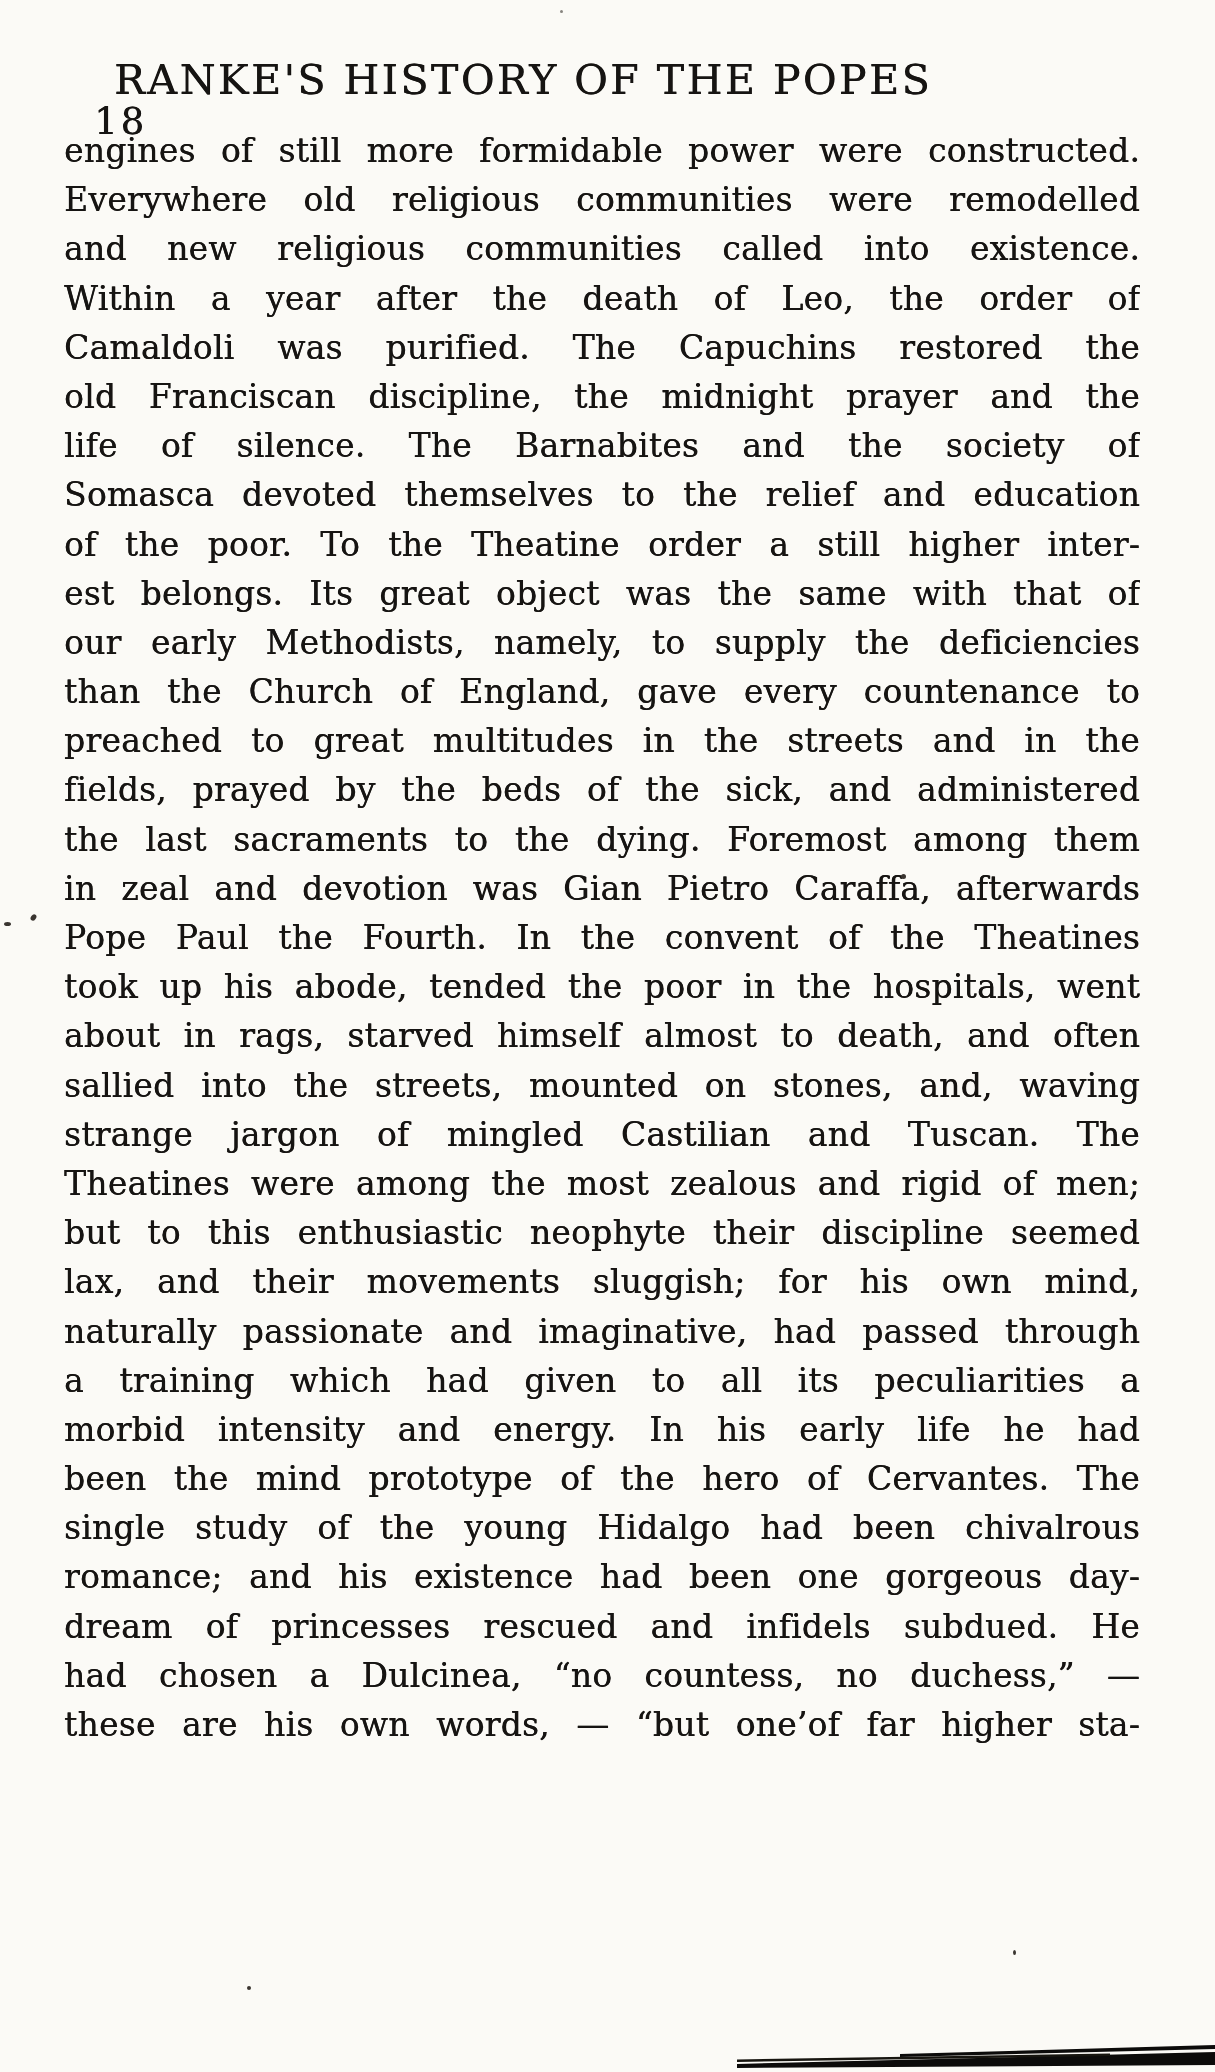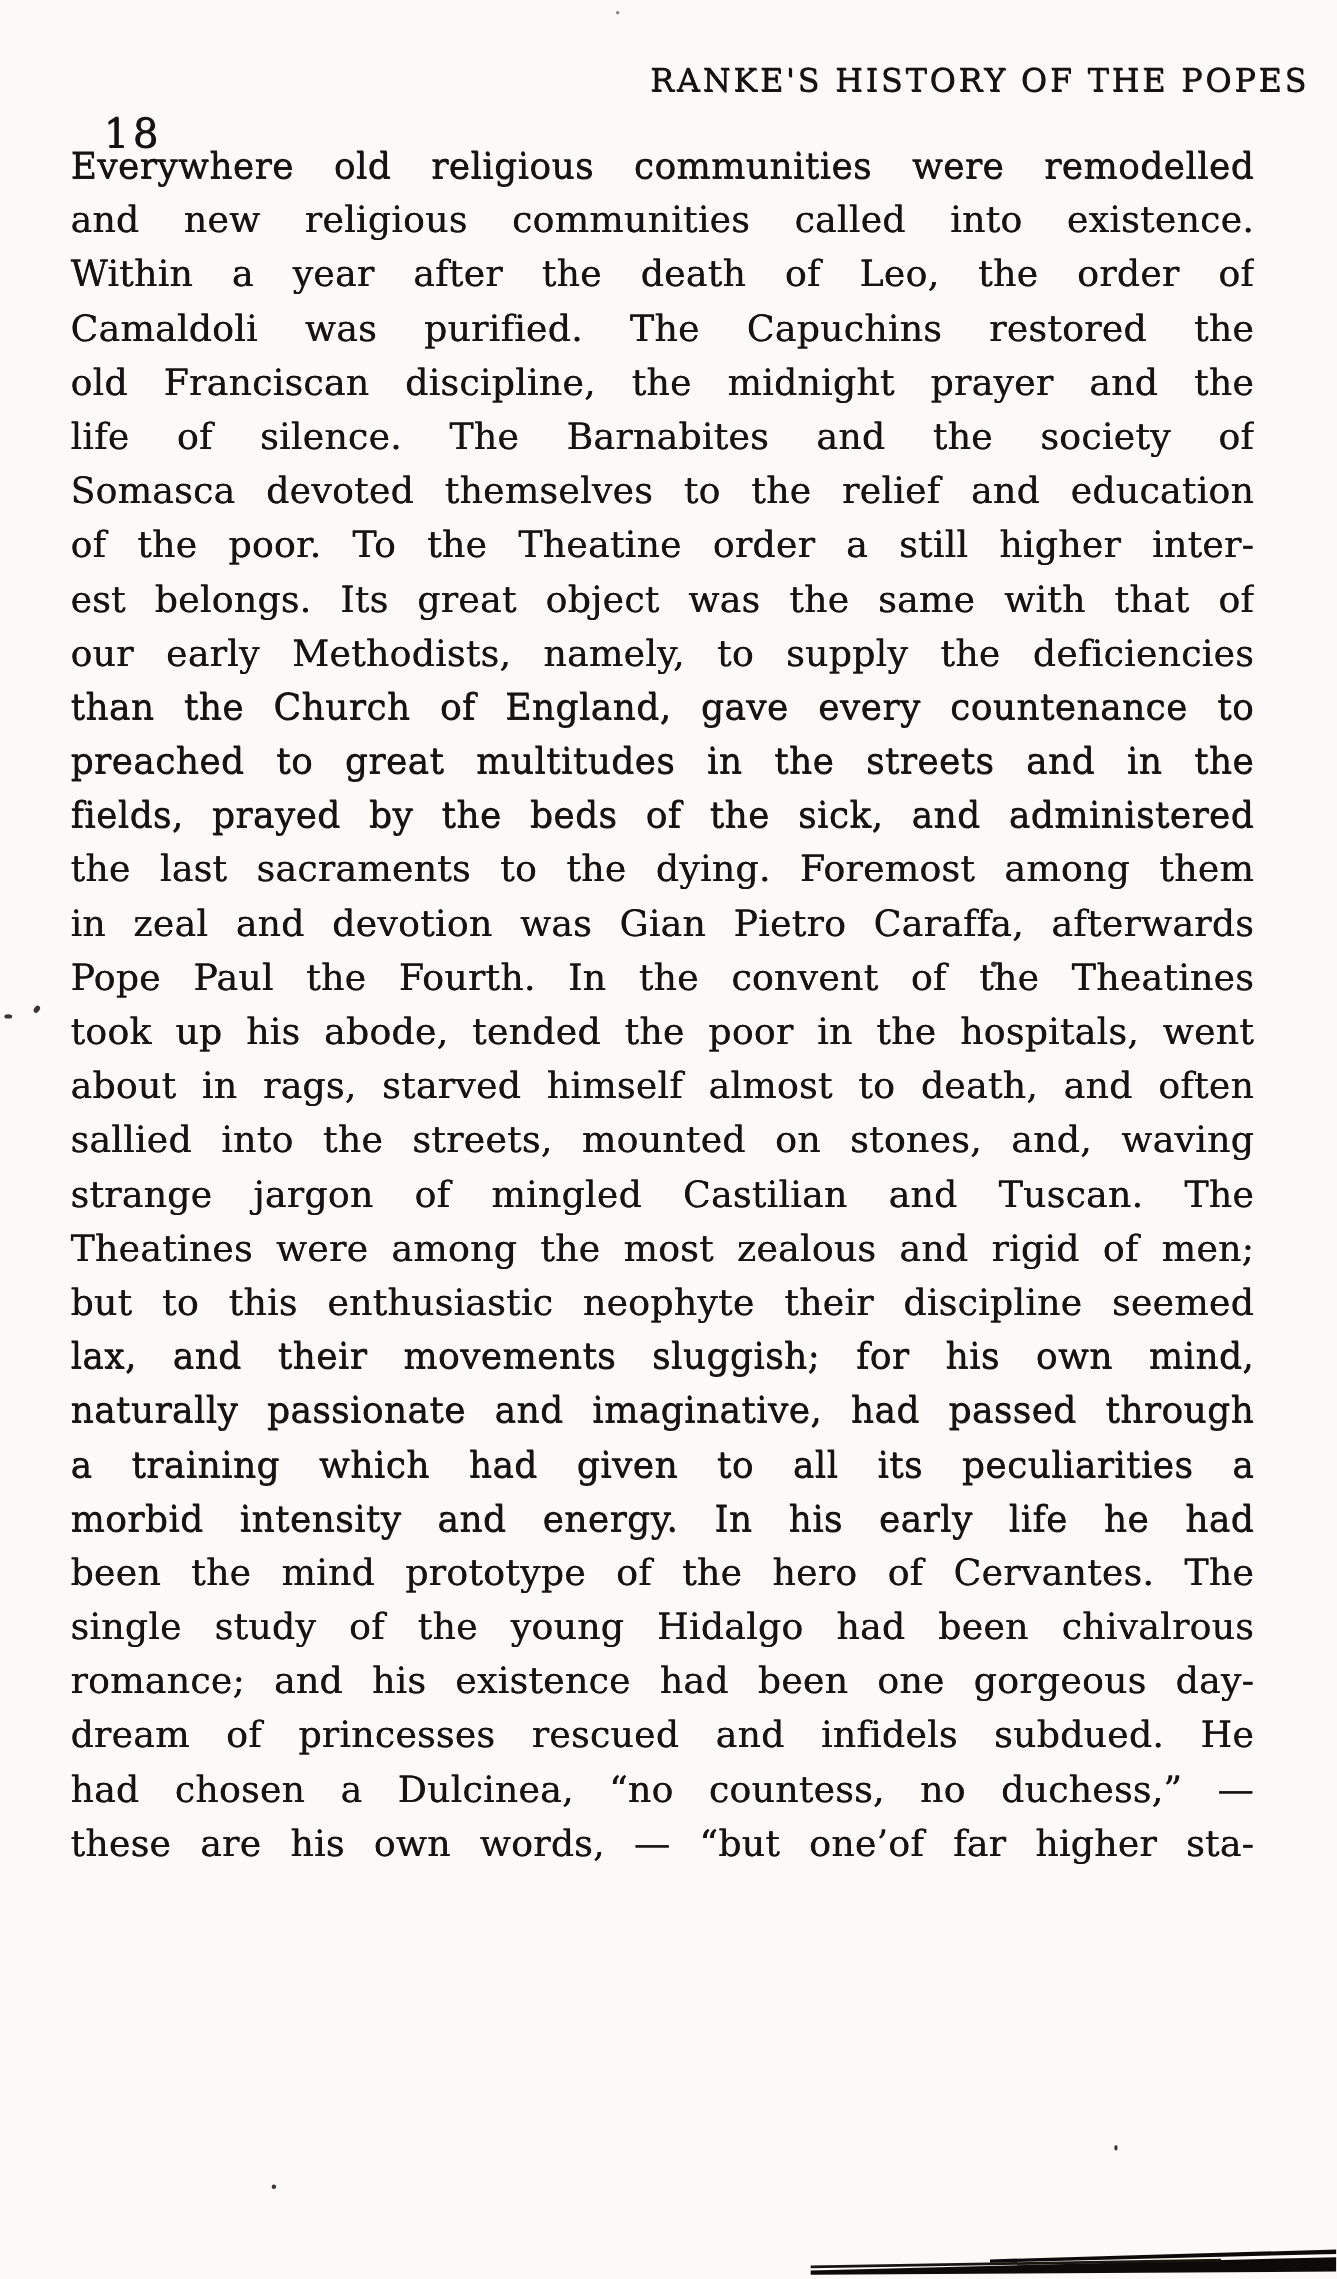--- a/index.html
+++ b/index.html
@@ -33,23 +33,23 @@
     font-size: 37px;
     letter-spacing: 3px;
     text-shadow: 0.4px 0.4px 0 #161412;
     margin-top: 36px;
   }
   .page-title {
     position: absolute;
     left: 0;
     right: 0;
     top: 0;
-    text-align: right;
+    text-align: left;
     transform: translateX(50px);
-    font-size: 29px;
+    font-size: 41px;
     letter-spacing: 2.5px;
     white-space: nowrap;
     text-shadow: 0.5px 0.4px 0 #161412;
   }
   .body-text {
     position: absolute;
     top: 126px;
     left: 64px;
     width: 1076px;
   }
@@ -88,20 +88,21 @@
 <body>
 
 <div class="page">
 
   <div class="page-header">
     <span class="page-number">18</span>
     <span class="page-title">RANKE'S HISTORY OF THE POPES</span>
   </div>
 
   <div class="body-text">
+      <div class="text-line">engines of still more formidable power were constructed.</div>
       <div class="text-line">Everywhere old religious communities were remodelled</div>
       <div class="text-line">and new religious communities called into existence.</div>
       <div class="text-line">Within a year after the death of Leo, the order of</div>
       <div class="text-line">Camaldoli was purified.  The Capuchins restored the</div>
       <div class="text-line">old Franciscan discipline, the midnight prayer and the</div>
       <div class="text-line">life of silence.  The Barnabites and the society of</div>
       <div class="text-line">Somasca devoted themselves to the relief and education</div>
       <div class="text-line">of the poor.  To the Theatine order a still higher inter-</div>
       <div class="text-line">est belongs.  Its great object was the same with that of</div>
       <div class="text-line">our early Methodists, namely, to supply the deficiencies</div>

